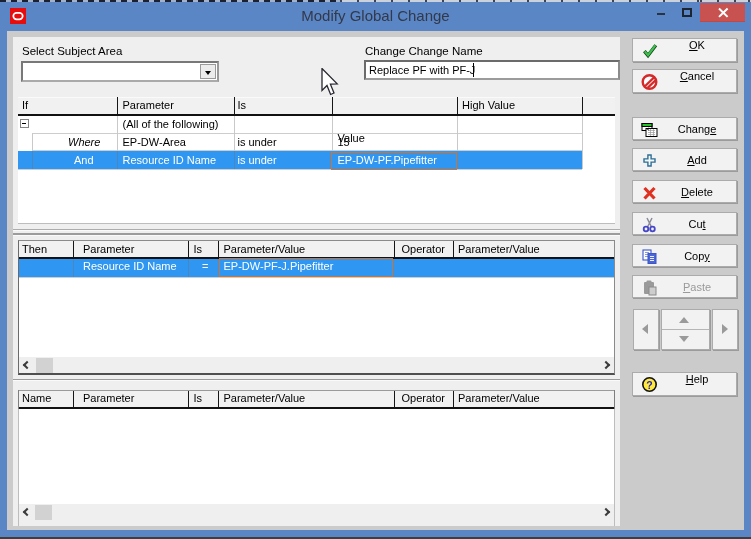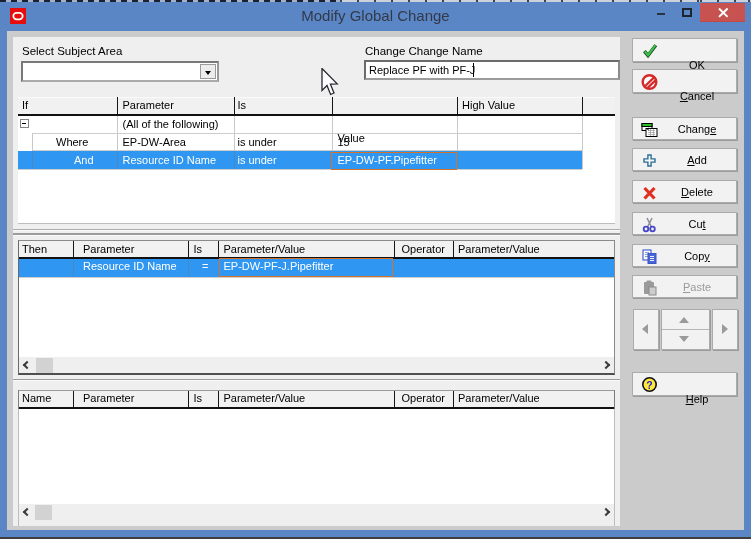--- a/index.html
+++ b/index.html
@@ -7,21 +7,21 @@
   body { font-family:"Liberation Sans", sans-serif; background:#3e3e3e; position:relative;
          font-size:11px; color:#000; }
   .abs { position:absolute; }
   .cell { position:absolute; font-size:11px; line-height:12px; white-space:nowrap; }
   .hline { position:absolute; background:#cdcdcd; height:1px; }
   .hdrv { position:absolute; background:#161616; width:1px; }
   .rowv { position:absolute; background:#c9c9c9; width:1px; }
   .bluv { position:absolute; background:#4a86bf; width:1px; }
   .rbtn { position:absolute; left:632px; width:105px; height:24px; background:#f2f2f2;
     border:1px solid #ababab; box-shadow:1px 1px 0 #9b9b9b; font-size:11px; }
-  .rbtn .cap { position:absolute; left:28px; right:3px; top:20px; text-align:center; line-height:12px; }
+  .rbtn .cap { position:absolute; left:28px; right:3px; top:0; text-align:center; line-height:12px; }
   .rbtn svg { position:absolute; left:8px; top:3px; }
   .chev { position:absolute; width:6px; height:6px; border-left:2px solid #3b3b3b;
     border-bottom:2px solid #3b3b3b; }
 </style>
 </head>
 <body>
 
 <div class="abs" style="left:0;top:0;width:340px;height:2px;background:repeating-linear-gradient(90deg,#1b2130 0 6px,#a3b2cd 6px 11px);"></div>
 <div class="abs" style="left:340px;top:0;width:411px;height:2px;background:repeating-linear-gradient(90deg,#3c4354 0 2px,#ccd2dc 2px 17px);"></div>
 
@@ -94,21 +94,21 @@
 
 <div class="bluv" style="left:31.5px;top:151px;height:18px;"></div>
 <div class="bluv" style="left:116.5px;top:151px;height:18px;"></div>
 <div class="bluv" style="left:233.5px;top:151px;height:18px;"></div>
 
 <div class="abs" style="left:19.5px;top:119px;width:9px;height:9px;border:1px solid #848484;background:#fff;">
   <div class="abs" style="left:1.5px;top:3px;width:4px;height:1px;background:#000;"></div>
 </div>
 
 <div class="cell" style="left:122.5px;top:117.5px;">(All of the following)</div>
-<div class="cell" style="left:56px;top:135.5px;">Where</div>
+<div class="cell" style="left:68px;top:135.5px;font-style:italic;">Where</div>
 <div class="cell" style="left:122.5px;top:135.5px;text-align:right;">EP-DW-Area</div>
 <div class="cell" style="left:237.5px;top:135.5px;">is under</div>
 <div class="cell" style="left:337.5px;top:135.5px;">15</div>
 <div class="cell" style="left:74px;top:153.5px;color:#fff;">And</div>
 <div class="cell" style="left:122.5px;top:153.5px;color:#fff;">Resource ID Name</div>
 <div class="cell" style="left:237.5px;top:153.5px;color:#fff;">is under</div>
 <div class="cell" style="left:337.5px;top:153.5px;color:#fff;">EP-DW-PF.Pipefitter</div>
 
 <div class="abs" style="left:331px;top:151.5px;width:126px;height:18.5px;border:1.5px solid #d4722b;"></div>
 

